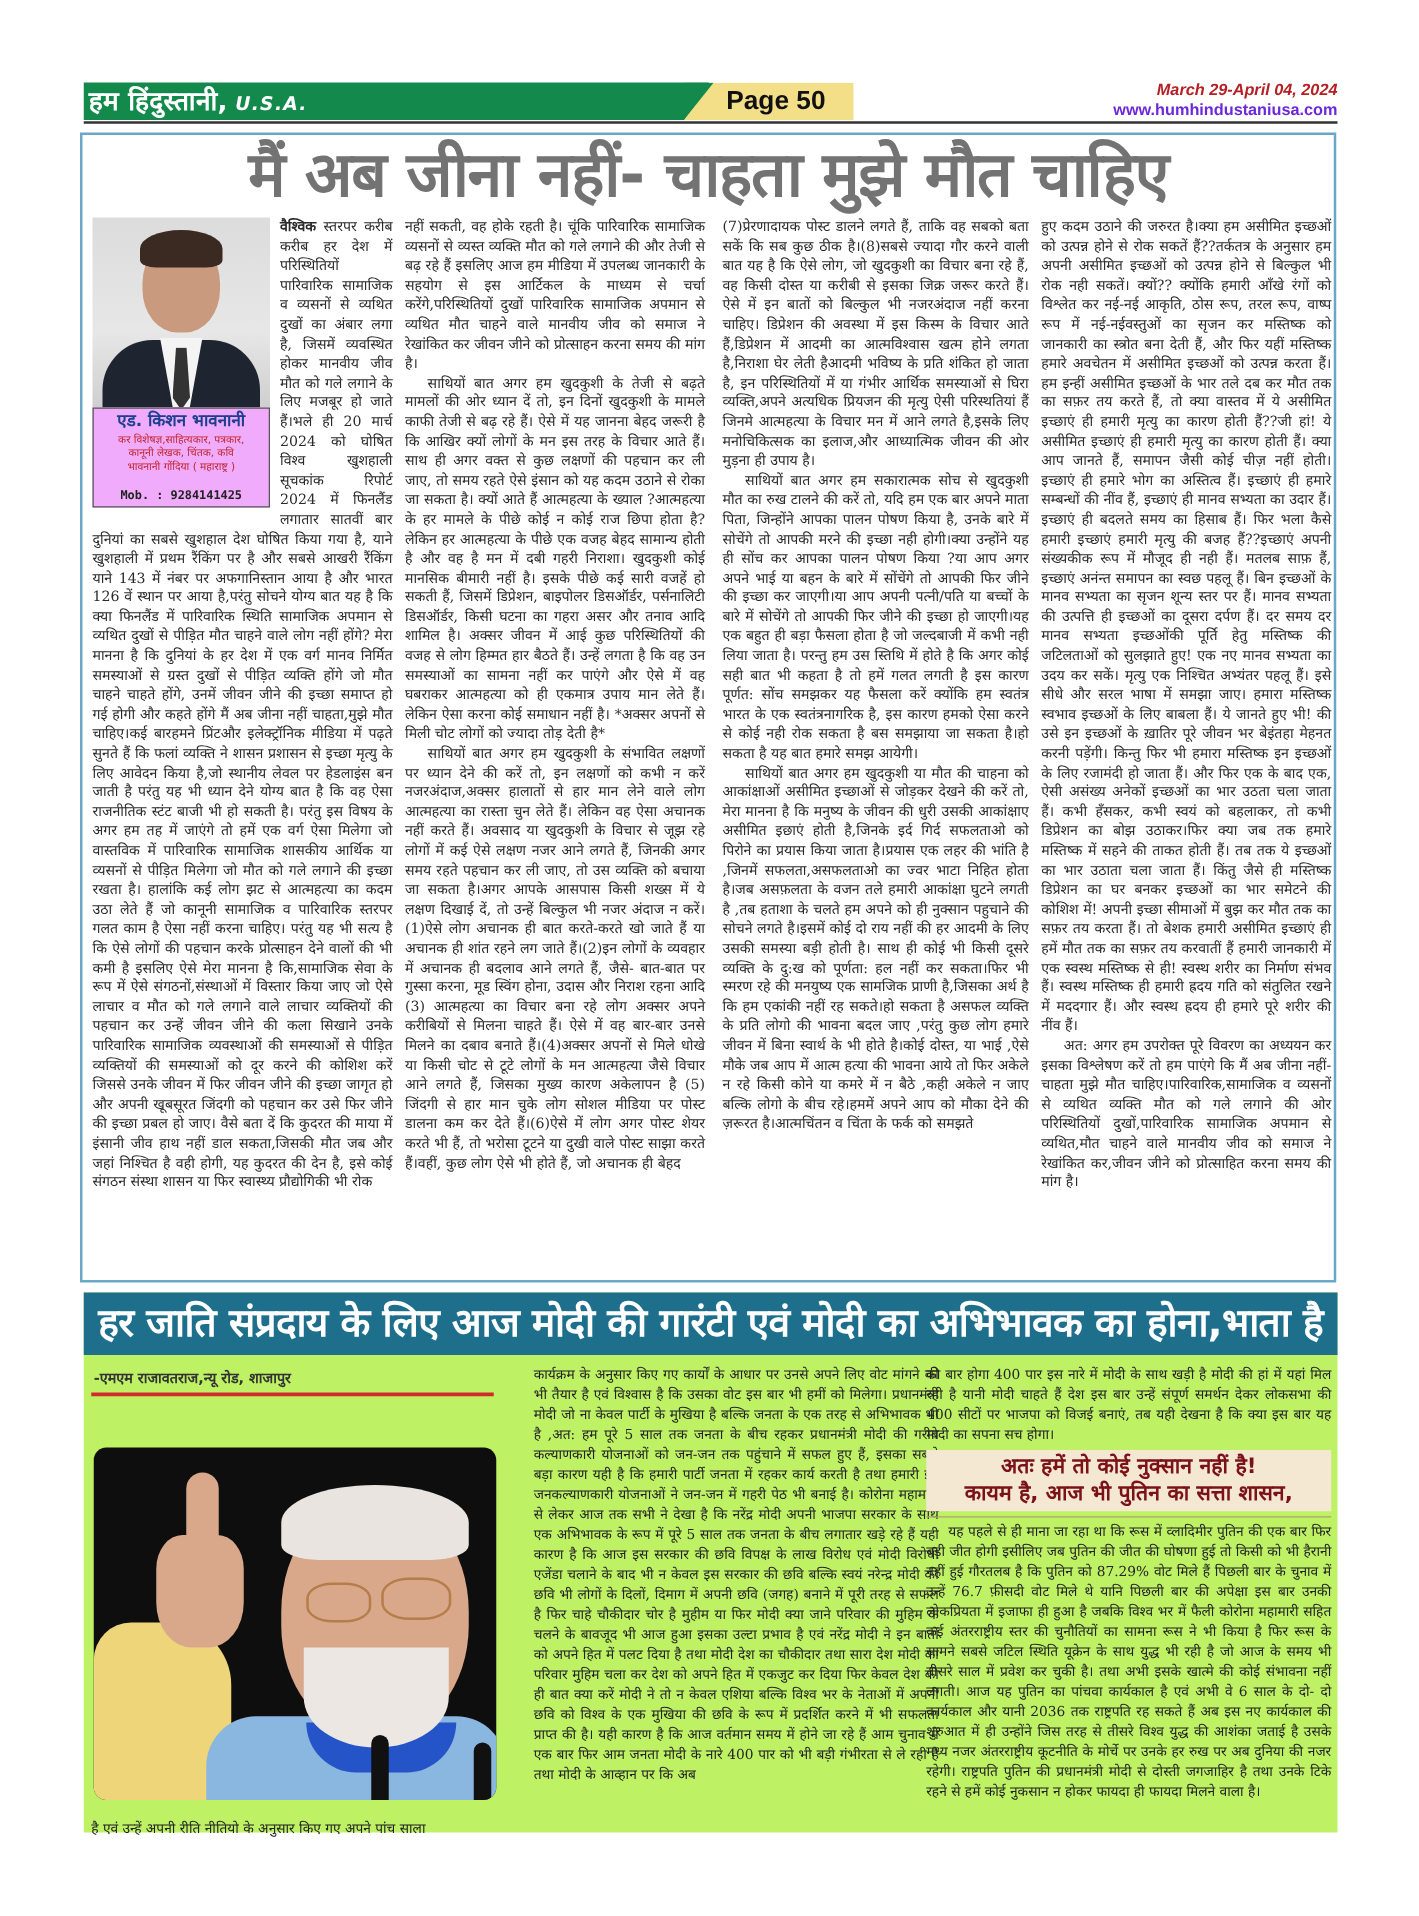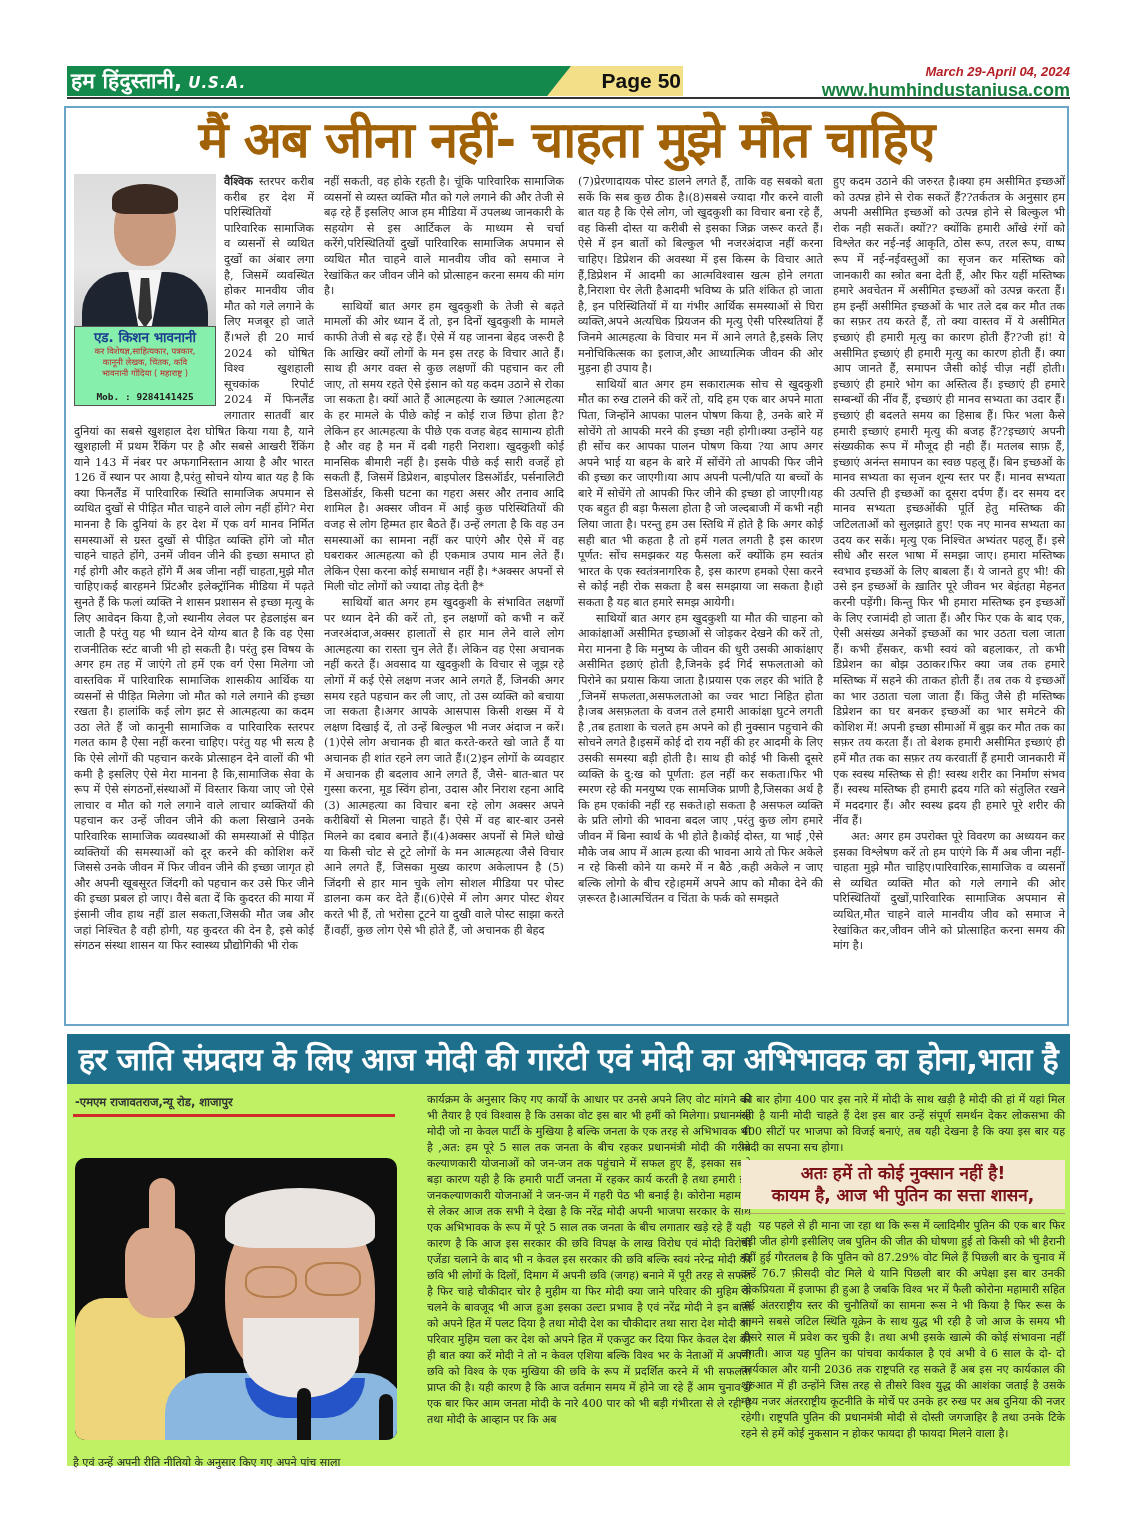--- a/index.html
+++ b/index.html
@@ -9,34 +9,34 @@
   
   .masthead { position:absolute; left:67px; top:66px; width:1003px; height:32px; }
   .mast-green { position:absolute; left:0; top:0; width:500px; height:30px; background:#138a4c; }
   .mast-yellow { position:absolute; left:480px; top:0; width:136px; height:30px; background:#f3df87;
                  clip-path:polygon(22px 0,100% 0,100% 100%,0 100%); }
   .mast-green-tri { position:absolute; left:480px; top:0; width:24px; height:30px; background:#138a4c;
                     clip-path:polygon(0 0,100% 0,0 100%); }
   .brand { position:absolute; left:4px; top:1px; color:#fff; font-family:"DejaVu Sans", sans-serif;
            font-weight:bold; font-size:21px; line-height:28px; letter-spacing:0.2px; }
   .brand-suffix { font-style:italic; font-size:15px; margin-left:6px; letter-spacing:1px; }
-  .page-no { position:absolute; left:514px; top:0; width:100px; text-align:right;
+  .page-no { position:absolute; left:514px; top:0; width:100px; text-align:left;
              font-family:"Liberation Sans", sans-serif; font-weight:bold; font-size:21px; line-height:30px; color:#111; }
   .mast-rule { position:absolute; left:0; top:31px; width:1003px; height:2px; background:#333; }
   .date-line { position:absolute; right:0; top:-2px; font-family:"Liberation Sans", sans-serif; font-weight:bold;
                font-size:13px; color:#b52025; text-align:right;font-style:italic; }
   .url-line { position:absolute; right:0; top:14px; font-family:"Liberation Sans", sans-serif; font-weight:bold;
-              font-size:18px; color:#15803d; text-align:right; }
+              font-size:13px; color:#6d28d9; text-align:right; }
 
   
   .article1 { position:absolute; left:64px; top:106px; width:1005px; height:920px;
               border:2px solid #6aa6c8; box-sizing:border-box; }
   .headline1 { position:absolute; left:0; top:2px; width:100%; text-align:center;
                font-family:"DejaVu Sans", sans-serif; font-weight:bold; font-size:50px; line-height:60px;
-               color:#a16207; letter-spacing:-1px; white-space:nowrap; }
+               color:#737373; letter-spacing:-1px; white-space:nowrap; }
   .col { position:absolute; top:66px; font-size:11.3px; line-height:15.6px; text-align:justify; color:#2a2a2a; }
   .col p { margin:0; text-indent:1.6em; }
   .col p.noind { text-indent:0; }
   .c1 { left:8px; width:240px; }
   .c2 { left:258px; width:240px; }
   .c3 { left:512px; width:245px; }
   .c4 { left:767px; width:232px; }
   .lead-word { font-weight:bold; }
 
   .author-box { float:left; width:142px; height:232px; margin:0 8px 4px 0; position:relative; }
@@ -46,21 +46,21 @@
                  background:#c99a7d; }
   .author-hair { position:absolute; left:38px; top:10px; width:66px; height:30px; border-radius:50% 50% 20% 20%;
                  background:#3a2a22; }
   .author-suit { position:absolute; left:8px; top:98px; width:126px; height:60px; border-radius:40px 40px 0 0;
                  background:#1f2530; }
   .author-shirt { position:absolute; left:54px; top:96px; width:34px; height:56px; background:#f4f4f4;
                   clip-path:polygon(0 0,100% 0,70% 100%,30% 100%); }
   .author-tie { position:absolute; left:64px; top:104px; width:14px; height:50px; background:#333;
                 clip-path:polygon(20% 0,80% 0,100% 80%,50% 100%,0 80%); }
   .author-card { position:absolute; left:0; top:152px; width:140px; height:78px; border:1px solid #555;
-                 background:#86efac; text-align:center; font-family:"DejaVu Sans", sans-serif; }
+                 background:#f0abfc; text-align:center; font-family:"DejaVu Sans", sans-serif; }
   .author-name { font-weight:bold; color:#1d3f8f; font-size:13.5px; line-height:17px; margin-top:2px; }
   .author-role { color:#c0262c; font-size:8.4px; line-height:11px; }
   .author-mob { font-weight:bold; color:#222; font-size:9.5px; line-height:13px; font-family:"DejaVu Sans Mono", monospace;margin-top:11px; }
 
   
   .article2 { position:absolute; left:67px; top:1034px; width:1003px; height:432px; background:#bef264; }
   .headline2-bar { position:absolute; left:0; top:0; width:100%; height:50px; background:#1d6f8c;
                    color:#fff; font-family:"DejaVu Sans", sans-serif; font-weight:bold; font-size:31px;
                    line-height:50px; text-align:center; white-space:nowrap; letter-spacing:-0.5px; }
   .byline { position:absolute; left:8px; top:60px; font-family:"DejaVu Sans", sans-serif; font-weight:bold;

